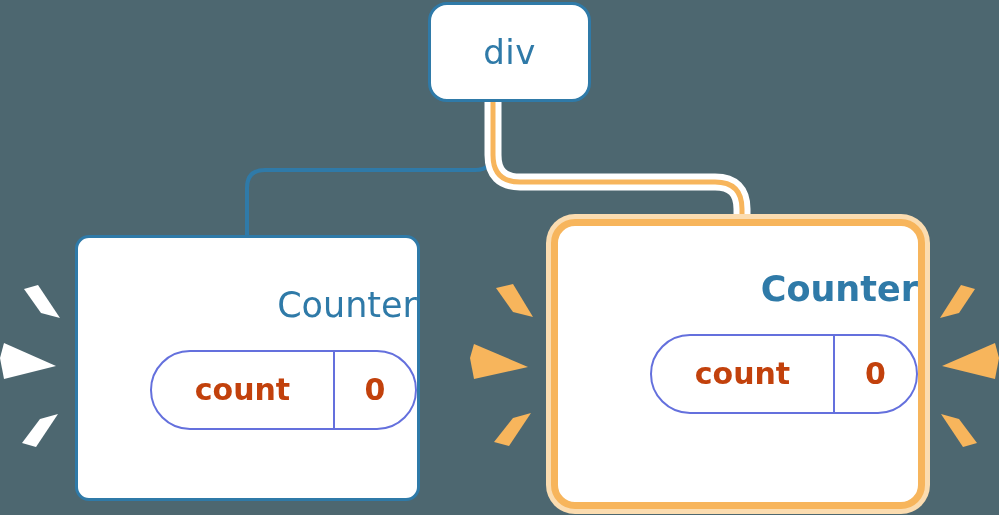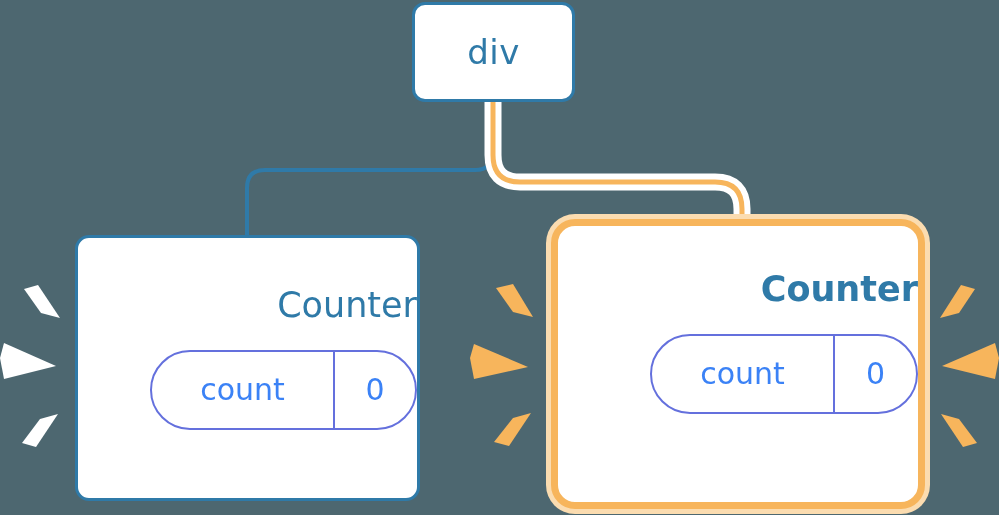--- a/index.html
+++ b/index.html
@@ -31,28 +31,28 @@
     left: 0;
     top: 0;
     width: 999px;
     height: 515px;
     pointer-events: none;
   }
 
   
   .node-div {
     position: absolute;
-    left: 412px;
+    left: 428px;
     top: 2px;
     width: 163px;
     height: 100px;
     box-sizing: border-box;
     background: #ffffff;
     border: 3px solid #2f7aa8;
-    border-radius: 13px;
+    border-radius: 19px;
     display: flex;
     align-items: center;
     justify-content: center;
     z-index: 6;
   }
   .node-div .label {
     font-size: 34px;
     color: #2f7aa8;
     letter-spacing: 0.5px;
     line-height: 1;
@@ -118,23 +118,24 @@
   }
   .card-highlight .pill {
     width: 268px;
     margin-top: 27px;
   }
   .pill-key,
   .pill-val {
     display: flex;
     align-items: center;
     justify-content: center;
-    color: #3b82f6;
+    color: #c2410c;
     font-size: 30px;
     line-height: 1;
+    font-weight: bold;
   }
   .pill-key {
     flex: 0 0 181px;
   }
   .pill-val {
     flex: 1 1 auto;
     border-left: 2px solid #6470dd;
   }
 </style>
 </head>

